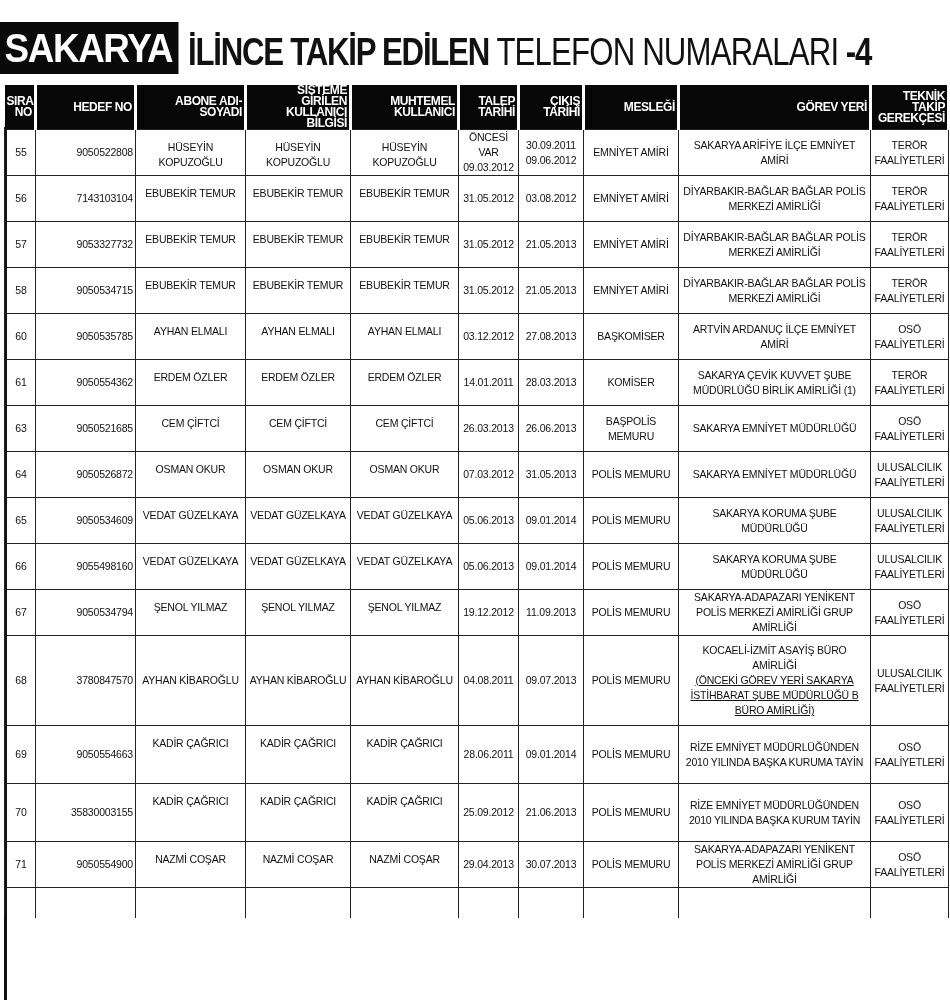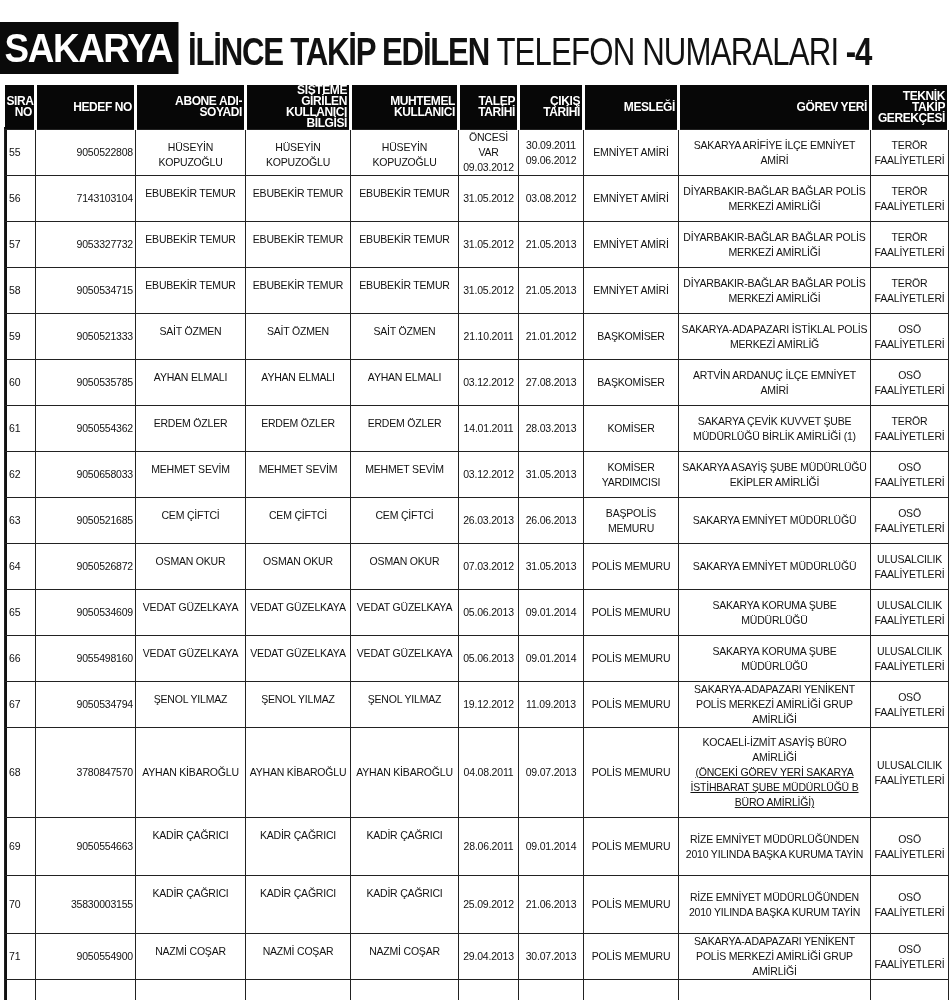--- a/index.html
+++ b/index.html
@@ -16,21 +16,21 @@
     .title-num { font-weight: 700; }
 
     .doc { position: absolute; left: 4px; top: 85px; width: 944px; }
     table { border-collapse: collapse; table-layout: fixed; width: 944px; }
     th { background: #070707; color: #fff; font-weight: 700; font-size: 12px; line-height: 11px; height: 40px;
          border-left: 3px solid #fff; border-right: 3px solid #fff; padding: 0 2px; text-align: right; letter-spacing: -0.4px; }
     th.first { border-left: none; }
     td { border: 1.5px solid #222; font-size: 10.5px; text-align: center; vertical-align: top; padding: 10px 2px 0 2px;
          line-height: 15px; letter-spacing: -0.2px; font-family: "Liberation Sans", sans-serif; }
     td.mid { vertical-align: middle; padding-top: 0; }
-    td.num { text-align: left; padding-left: 4px; }
+    td.num { text-align: center; padding-left: 4px; }
     td.hedef { text-align: right; padding-left: 12px; }
     .under { text-decoration: underline; }
     .outer-left { position: absolute; left: 4px; top: 127px; width: 3px; height: 873px; background: #111; }
     tr.filler td { height: 20px; border-bottom: none; }
   </style>
 </head>
 <body>
 
 <div class="title-bar">
   <div class="title-box">SAKARYA</div>
@@ -114,32 +114,20 @@
           <td>EBUBEKİR TEMUR</td>
           <td>EBUBEKİR TEMUR</td>
           <td>EBUBEKİR TEMUR</td>
           <td class="mid">31.05.2012</td>
           <td class="mid">21.05.2013</td>
           <td class="mid">EMNİYET AMİRİ</td>
           <td class="mid">DİYARBAKIR-BAĞLAR BAĞLAR POLİS MERKEZİ AMİRLİĞİ</td>
           <td class="mid">TERÖR FAALİYETLERİ</td>
         </tr>
         <tr style="height: 46px;">
-          <td class="num mid">59</td>
-          <td class="hedef mid">9050521333</td>
-          <td>SAİT ÖZMEN</td>
-          <td>SAİT ÖZMEN</td>
-          <td>SAİT ÖZMEN</td>
-          <td class="mid">21.10.2011</td>
-          <td class="mid">21.01.2012</td>
-          <td class="mid">BAŞKOMİSER</td>
-          <td class="mid">SAKARYA-ADAPAZARI İSTİKLAL POLİS MERKEZİ AMİRLİĞ</td>
-          <td class="mid">OSÖ FAALİYETLERİ</td>
-        </tr>
-        <tr style="height: 46px;">
           <td class="num mid">60</td>
           <td class="hedef mid">9050535785</td>
           <td>AYHAN ELMALI</td>
           <td>AYHAN ELMALI</td>
           <td>AYHAN ELMALI</td>
           <td class="mid">03.12.2012</td>
           <td class="mid">27.08.2013</td>
           <td class="mid">BAŞKOMİSER</td>
           <td class="mid">ARTVİN ARDANUÇ İLÇE EMNİYET AMİRİ</td>
           <td class="mid">OSÖ FAALİYETLERİ</td>
@@ -150,32 +138,20 @@
           <td>ERDEM ÖZLER</td>
           <td>ERDEM ÖZLER</td>
           <td>ERDEM ÖZLER</td>
           <td class="mid">14.01.2011</td>
           <td class="mid">28.03.2013</td>
           <td class="mid">KOMİSER</td>
           <td class="mid">SAKARYA ÇEVİK KUVVET ŞUBE MÜDÜRLÜĞÜ BİRLİK AMİRLİĞİ (1)</td>
           <td class="mid">TERÖR FAALİYETLERİ</td>
         </tr>
         <tr style="height: 46px;">
-          <td class="num mid">62</td>
-          <td class="hedef mid">9050658033</td>
-          <td>MEHMET SEVİM</td>
-          <td>MEHMET SEVİM</td>
-          <td>MEHMET SEVİM</td>
-          <td class="mid">03.12.2012</td>
-          <td class="mid">31.05.2013</td>
-          <td class="mid">KOMİSER YARDIMCISI</td>
-          <td class="mid">SAKARYA ASAYİŞ ŞUBE MÜDÜRLÜĞÜ EKİPLER AMİRLİĞİ</td>
-          <td class="mid">OSÖ FAALİYETLERİ</td>
-        </tr>
-        <tr style="height: 46px;">
           <td class="num mid">63</td>
           <td class="hedef mid">9050521685</td>
           <td>CEM ÇİFTCİ</td>
           <td>CEM ÇİFTCİ</td>
           <td>CEM ÇİFTCİ</td>
           <td class="mid">26.03.2013</td>
           <td class="mid">26.06.2013</td>
           <td class="mid">BAŞPOLİS MEMURU</td>
           <td class="mid">SAKARYA EMNİYET MÜDÜRLÜĞÜ</td>
           <td class="mid">OSÖ FAALİYETLERİ</td>

